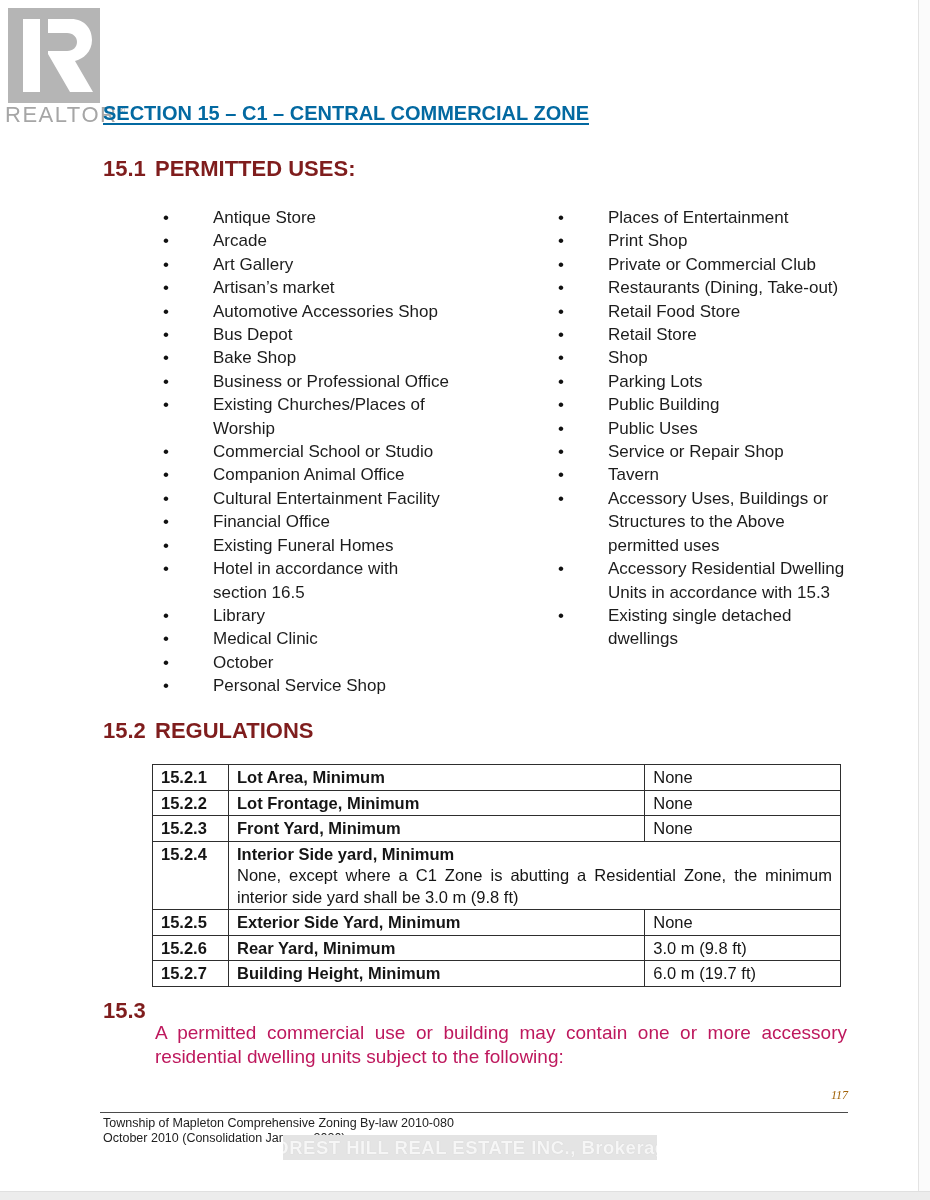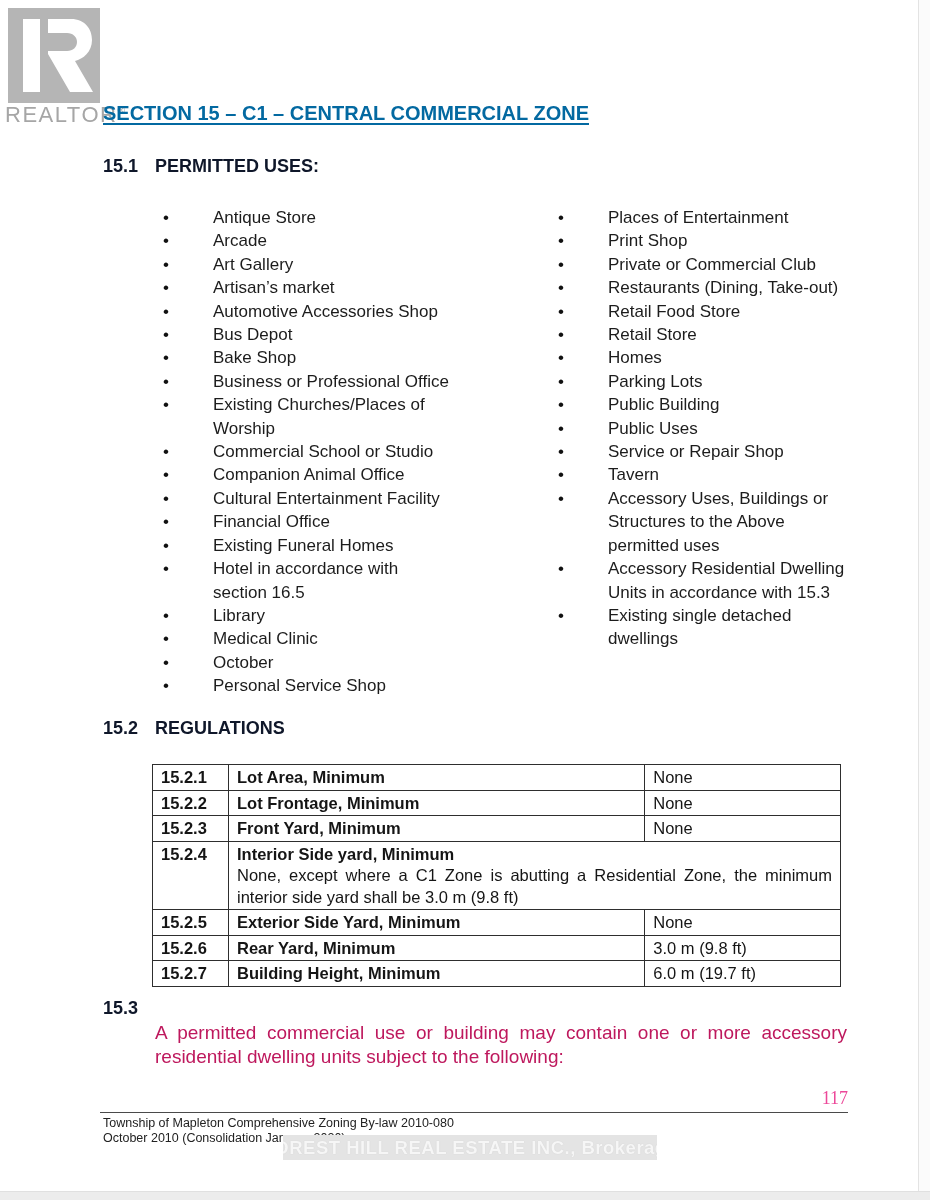--- a/index.html
+++ b/index.html
@@ -26,21 +26,21 @@
   .doc-title {
     left:103px; top:102px; width:560px;
     font-size:20px; font-weight:bold; color:#0369a1;
     text-decoration:underline;
     text-decoration-thickness:2px;
     text-underline-offset:3px;
     white-space:nowrap;
   }
 
   
-  .sec-head { display:flex; font-weight:bold; font-size:18px; color:#0f172a;justify-content:space-between; }
+  .sec-head { display:flex; font-weight:bold; font-size:22px; color:#7f1d1d;justify-content:space-between; }
   .sec-head .sec-num { width:52px; flex:0 0 52px; }
   .head-151 { left:103px; top:156px; }
   .head-152 { left:103px; top:718px; }
   .head-153 { left:103px; top:998px; }
 
   
   .uses-col { list-style:none; }
   .uses-left  { left:163px; top:206px; width:390px; }
   .uses-right { left:558px; top:206px; width:365px; }
   .use-item { display:flex; align-items:flex-start; }
@@ -77,21 +77,21 @@
     left:155px; top:1021px; width:692px;
     font-size:19px; line-height:24px;
     text-align:justify; color:#be185d;
   }
 
   
   .page-number {
     left:700px; top:1088px; width:148px;
     text-align:right;
     font-family:"Liberation Serif", serif;
-    font-size:18px; color:#ec4899;
+    font-size:12px; color:#a16207;font-style:italic;
   }
   .footer-rule {
     left:100px; top:1112px; width:748px; height:0;
     border-top:1.5px solid #4a4a4a;
   }
   .footer-text {
     left:103px; top:1116px; width:600px;
     font-size:12.5px; line-height:14.5px; color:#222222;
   }
   .watermark-band {
@@ -236,21 +236,21 @@
   <li class="use-item">
       <span class="bullet">•</span>
       <span class="use-text">Retail Food Store</span>
     </li>
   <li class="use-item">
       <span class="bullet">•</span>
       <span class="use-text">Retail Store</span>
     </li>
   <li class="use-item">
       <span class="bullet">•</span>
-      <span class="use-text">Homes</span>
+      <span class="use-text">Shop</span>
     </li>
   <li class="use-item">
       <span class="bullet">•</span>
       <span class="use-text">Parking Lots</span>
     </li>
   <li class="use-item">
       <span class="bullet">•</span>
       <span class="use-text">Public Building</span>
     </li>
   <li class="use-item">

